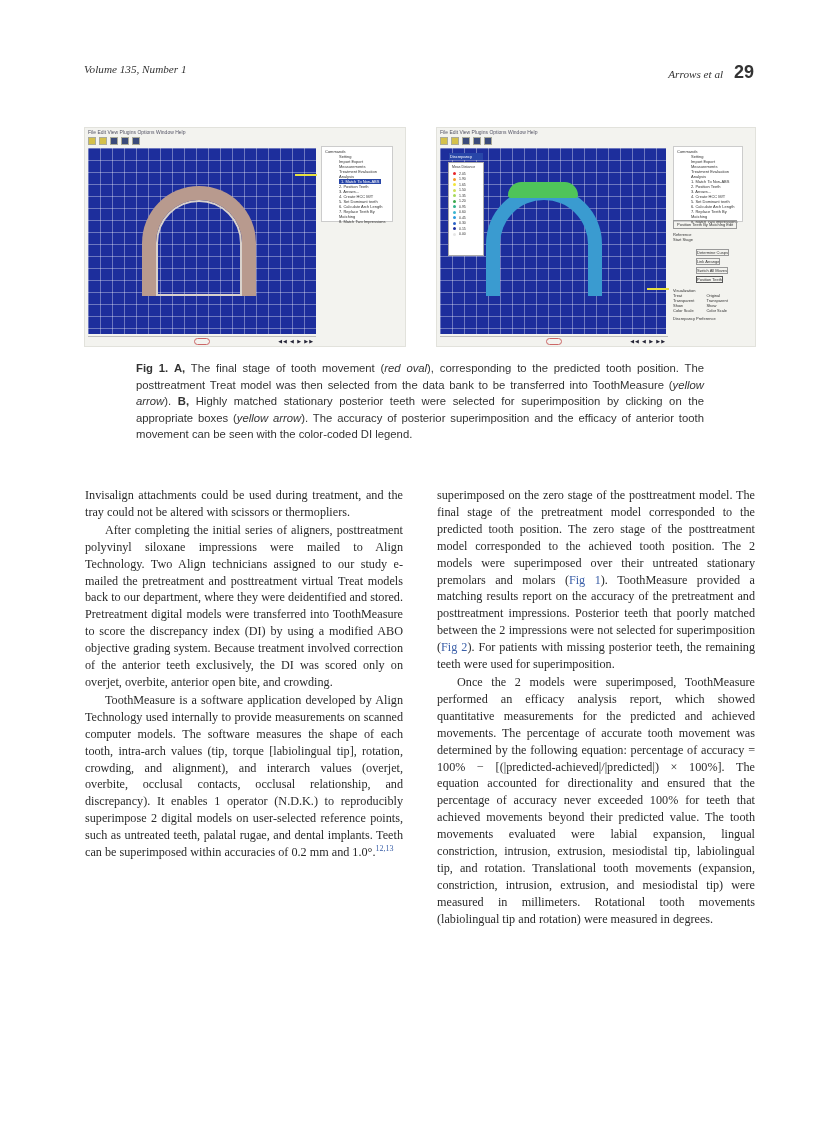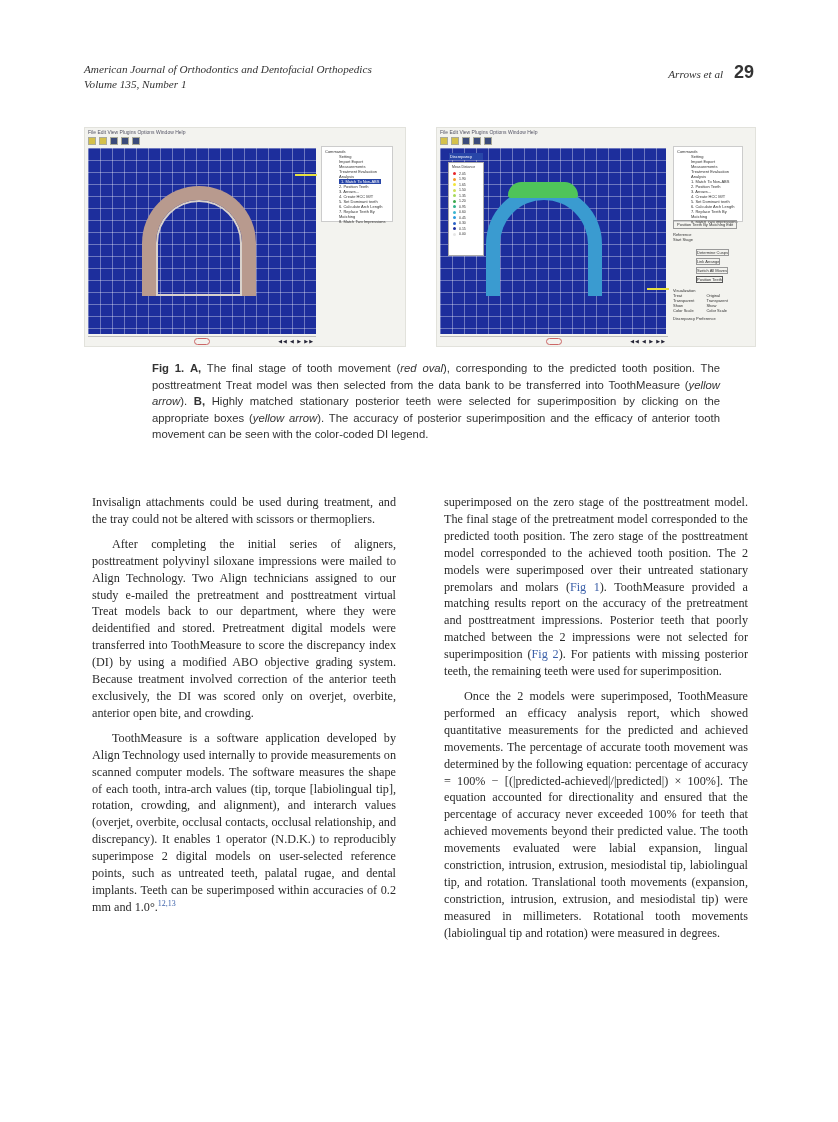--- a/index.html
+++ b/index.html
@@ -36,37 +36,36 @@
   .fig-b .arch { left: 46px; top: 38px; width: 88px; height: 96px; border-color: #3a9bd0; }
   .fig-b .arch-front { position: absolute; left: 68px; top: 34px; width: 70px; height: 16px; background: #4fc45a; border-radius: 30px 30px 6px 6px; }
 
   .legend-box { position: absolute; left: 8px; top: 10px; width: 34px; height: 92px; background: #fff; border: 1px solid #aaa; font-size: 3.5px; font-family: "Liberation Sans", sans-serif; color: #333; }
   .legend-title { background: #2846a8; color: #fff; font-size: 4px; padding: 1px; position: absolute; top: -10px; left: 0; width: 32px; }
   .legend-row { display: flex; align-items: center; gap: 3px; height: 5.5px; padding-left: 4px; }
   .legend-sw { width: 3px; height: 3px; border-radius: 50%; }
 
   .panel-b2 { position: absolute; left: 236px; top: 92px; right: 4px; bottom: 6px; font-size: 4px; font-family: "Liberation Sans", sans-serif; color: #333; }
 
-  .caption { position: absolute; left: 152px; top: 360px; width: 568px; font-family: "Liberation Sans", sans-serif; font-size: 11.3px; line-height: 16.5px; color: #333; text-align: justify; }
+  .caption { position: absolute; left: 136px; top: 360px; width: 568px; font-family: "Liberation Sans", sans-serif; font-size: 11.3px; line-height: 16.5px; color: #333; text-align: justify; }
   .caption b { font-weight: bold; }
   .caption i { font-style: italic; }
 
   .col { position: absolute; top: 486px; width: 320px; font-size: 12.2px; line-height: 16.9px; text-align: justify; color: #2a2a2a; }
   .col-left { left: 84px; }
   .col-right { left: 436px; }
-  .col p { margin: 8px; }
+  .col p { margin: 1px; }
   .col p.indent { text-indent: 20px; }
   .ref { color: #3a5fa8; }
   sup { font-size: 8px; line-height: 0; }
 </style>
 </head>
 <body>
 
 <div class="header-left">
-  <div>American Journal of Orthodontics and Dentofacial Orthopedics</div>
   <div>Volume 135, Number 1</div>
 </div>
 <div class="header-right">
   <span class="authors">Arrows et al</span>
   <span class="pageno">29</span>
 </div>
 
 <div class="fig fig-a">
   <div class="menubar">File  Edit  View  Plugins  Options  Window  Help</div>
   <div class="toolbar">

